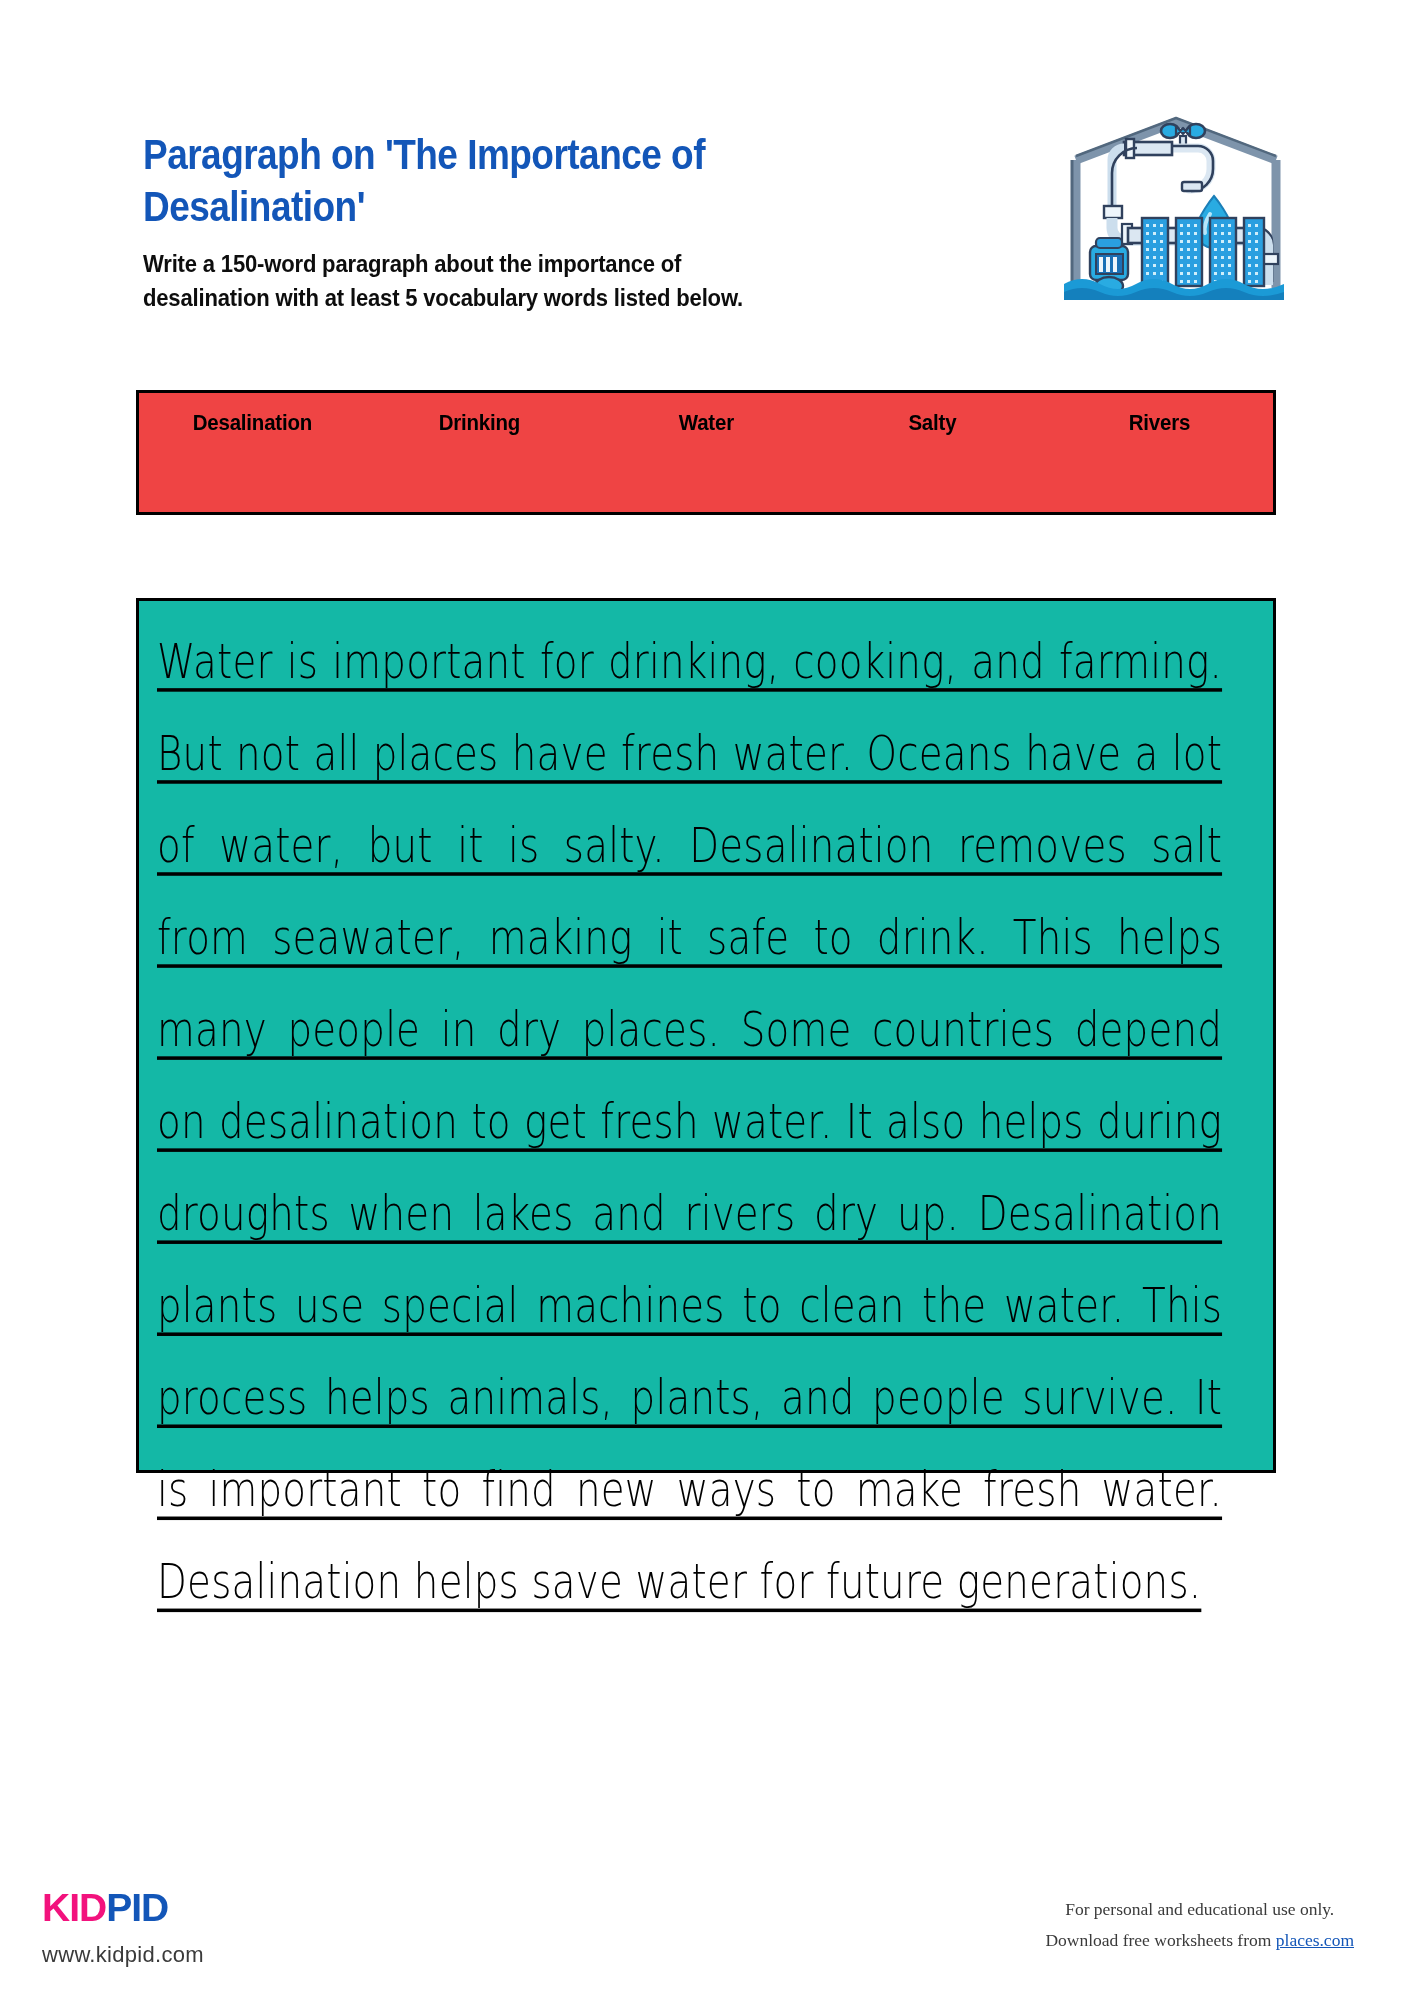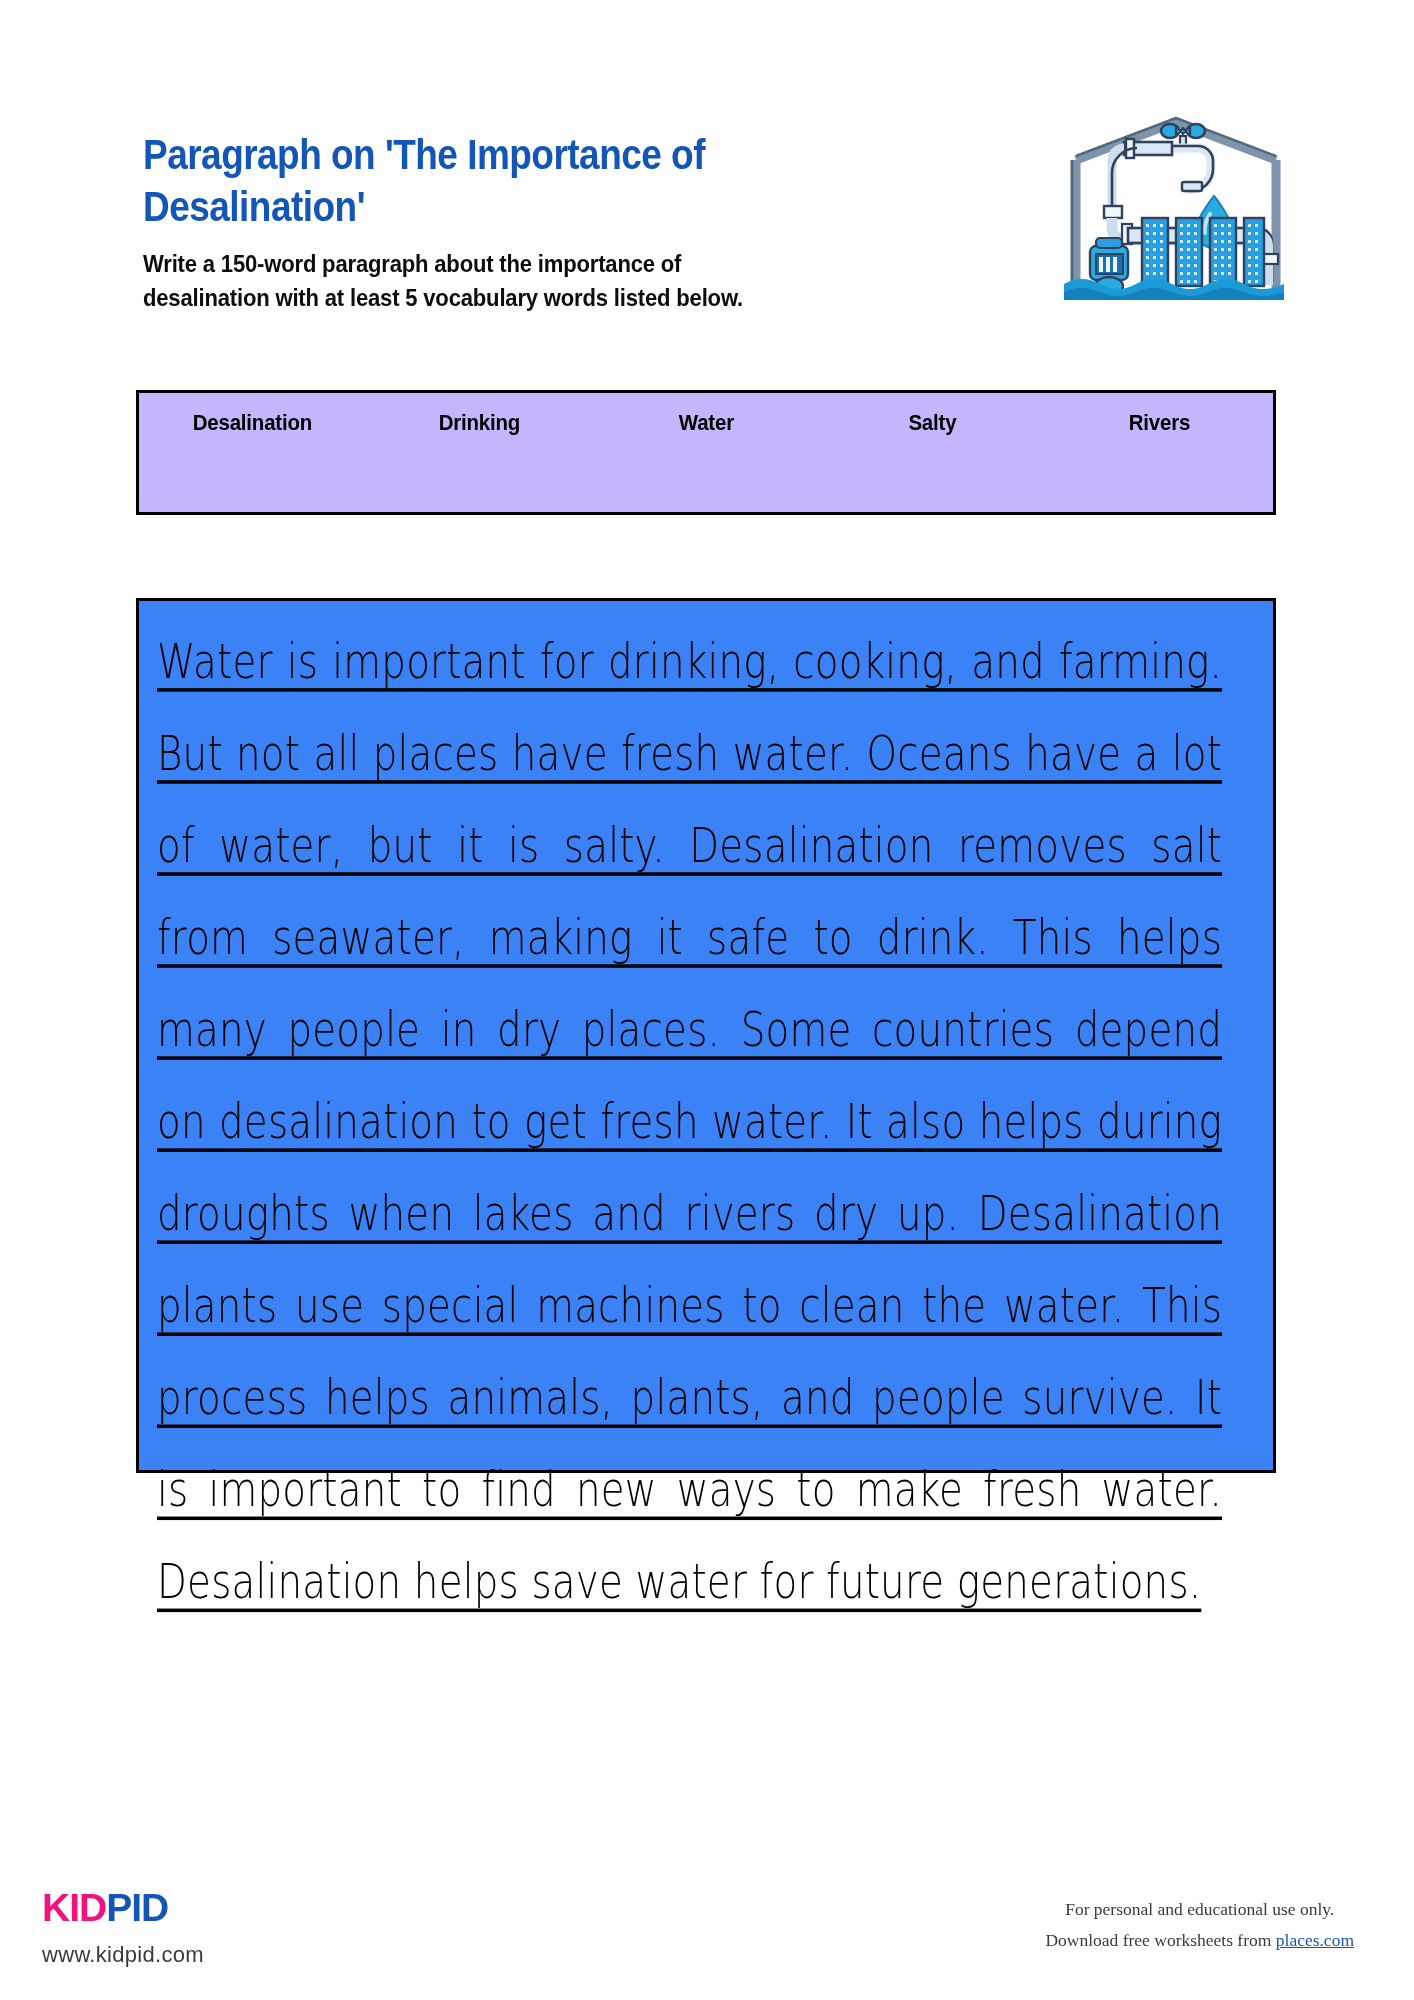--- a/index.html
+++ b/index.html
@@ -47,21 +47,21 @@
     position:absolute;left:1064px;top:78px;width:220px;height:222px;
   }
   .illustration svg{display:block;width:220px;height:222px;}
 
   
   .vocab-box{
     position:absolute;left:136px;top:390px;
     width:1140px;height:125px;
     border:3px solid #000000;
     box-sizing:border-box;
-    background:#c4b5fd;
+    background:#ef4444;
   }
   .vocab-row{
     display:flex;
     width:100%;
     height:50%;
     align-items:center;
   }
   .vocab-cell{
     flex:1 1 0;
     text-align:center;
@@ -72,21 +72,21 @@
     transform:scaleX(0.93);
     white-space:nowrap;
   }
 
   
   .answer-box{
     position:absolute;left:136px;top:598px;
     width:1140px;height:875px;
     border:3px solid #000000;
     box-sizing:border-box;
-    background:#3b82f6;
+    background:#14b8a6;
     padding:14px 18px 8px 18px;
   }
   .answer-text{
     font-family:"DejaVu Sans", sans-serif;
     font-weight:300;
     font-size:40px;
     line-height:78px;
     letter-spacing:0.2px;
     color:#000;
     text-align:justify;

